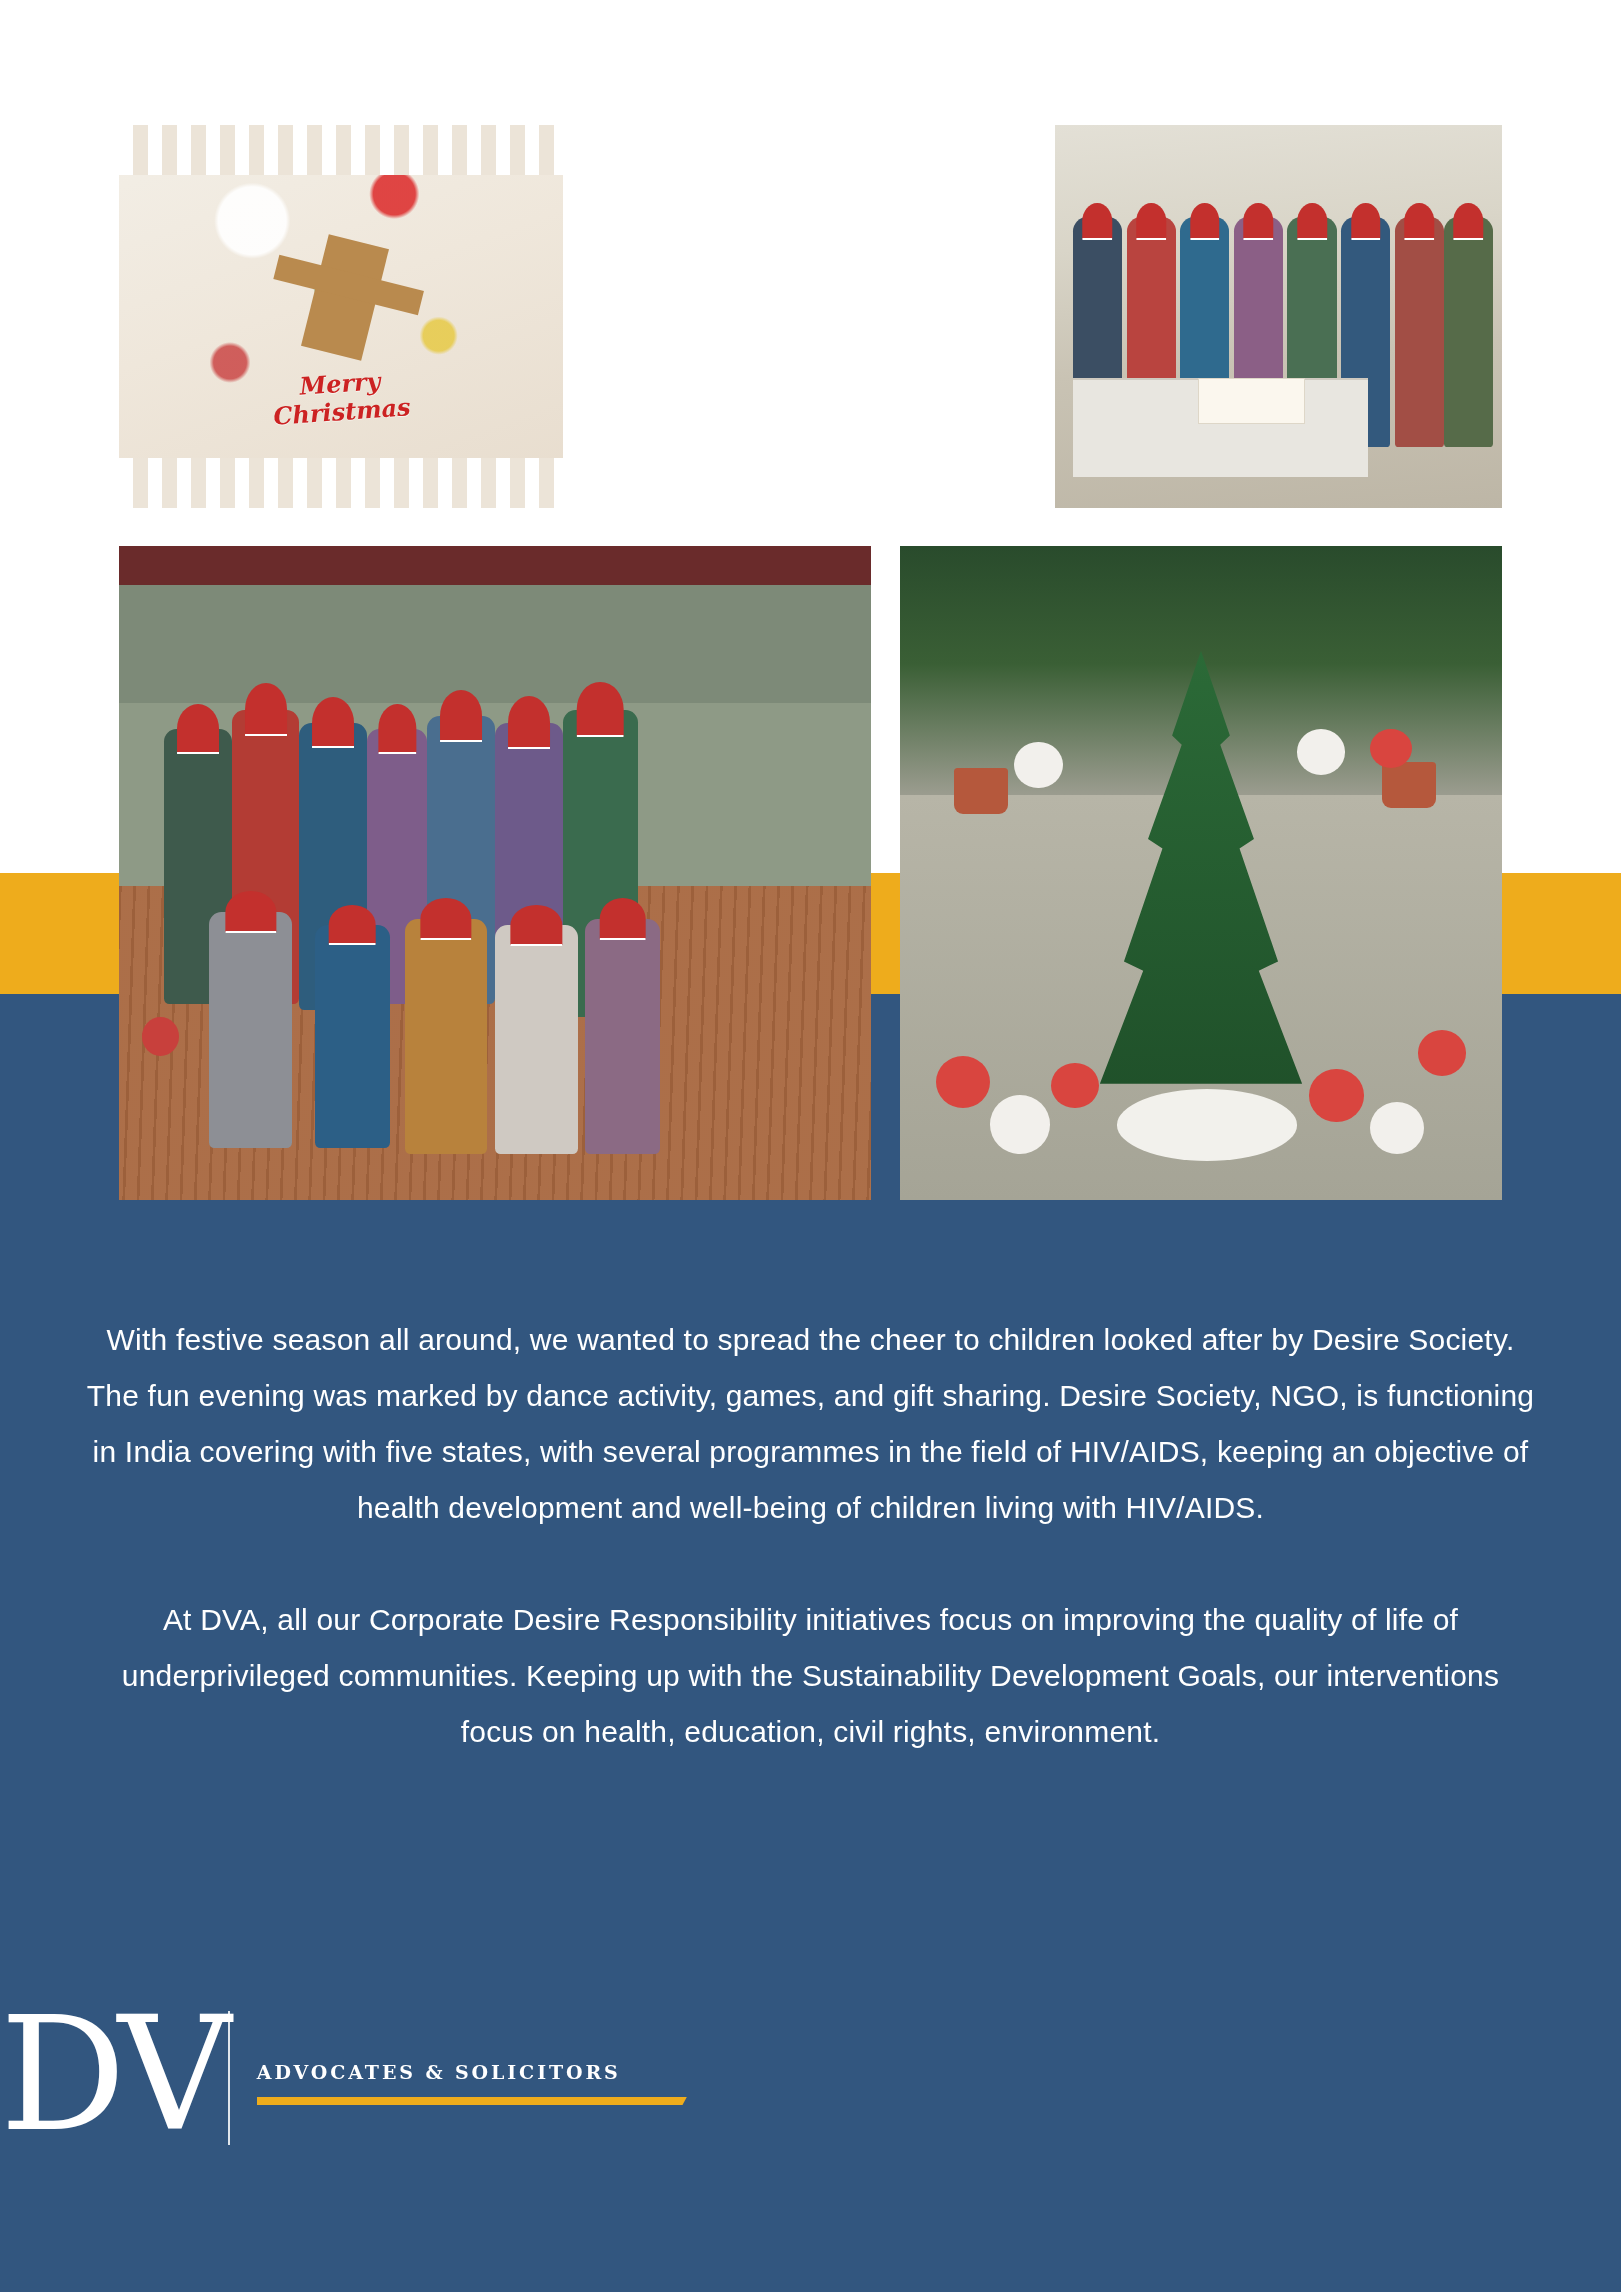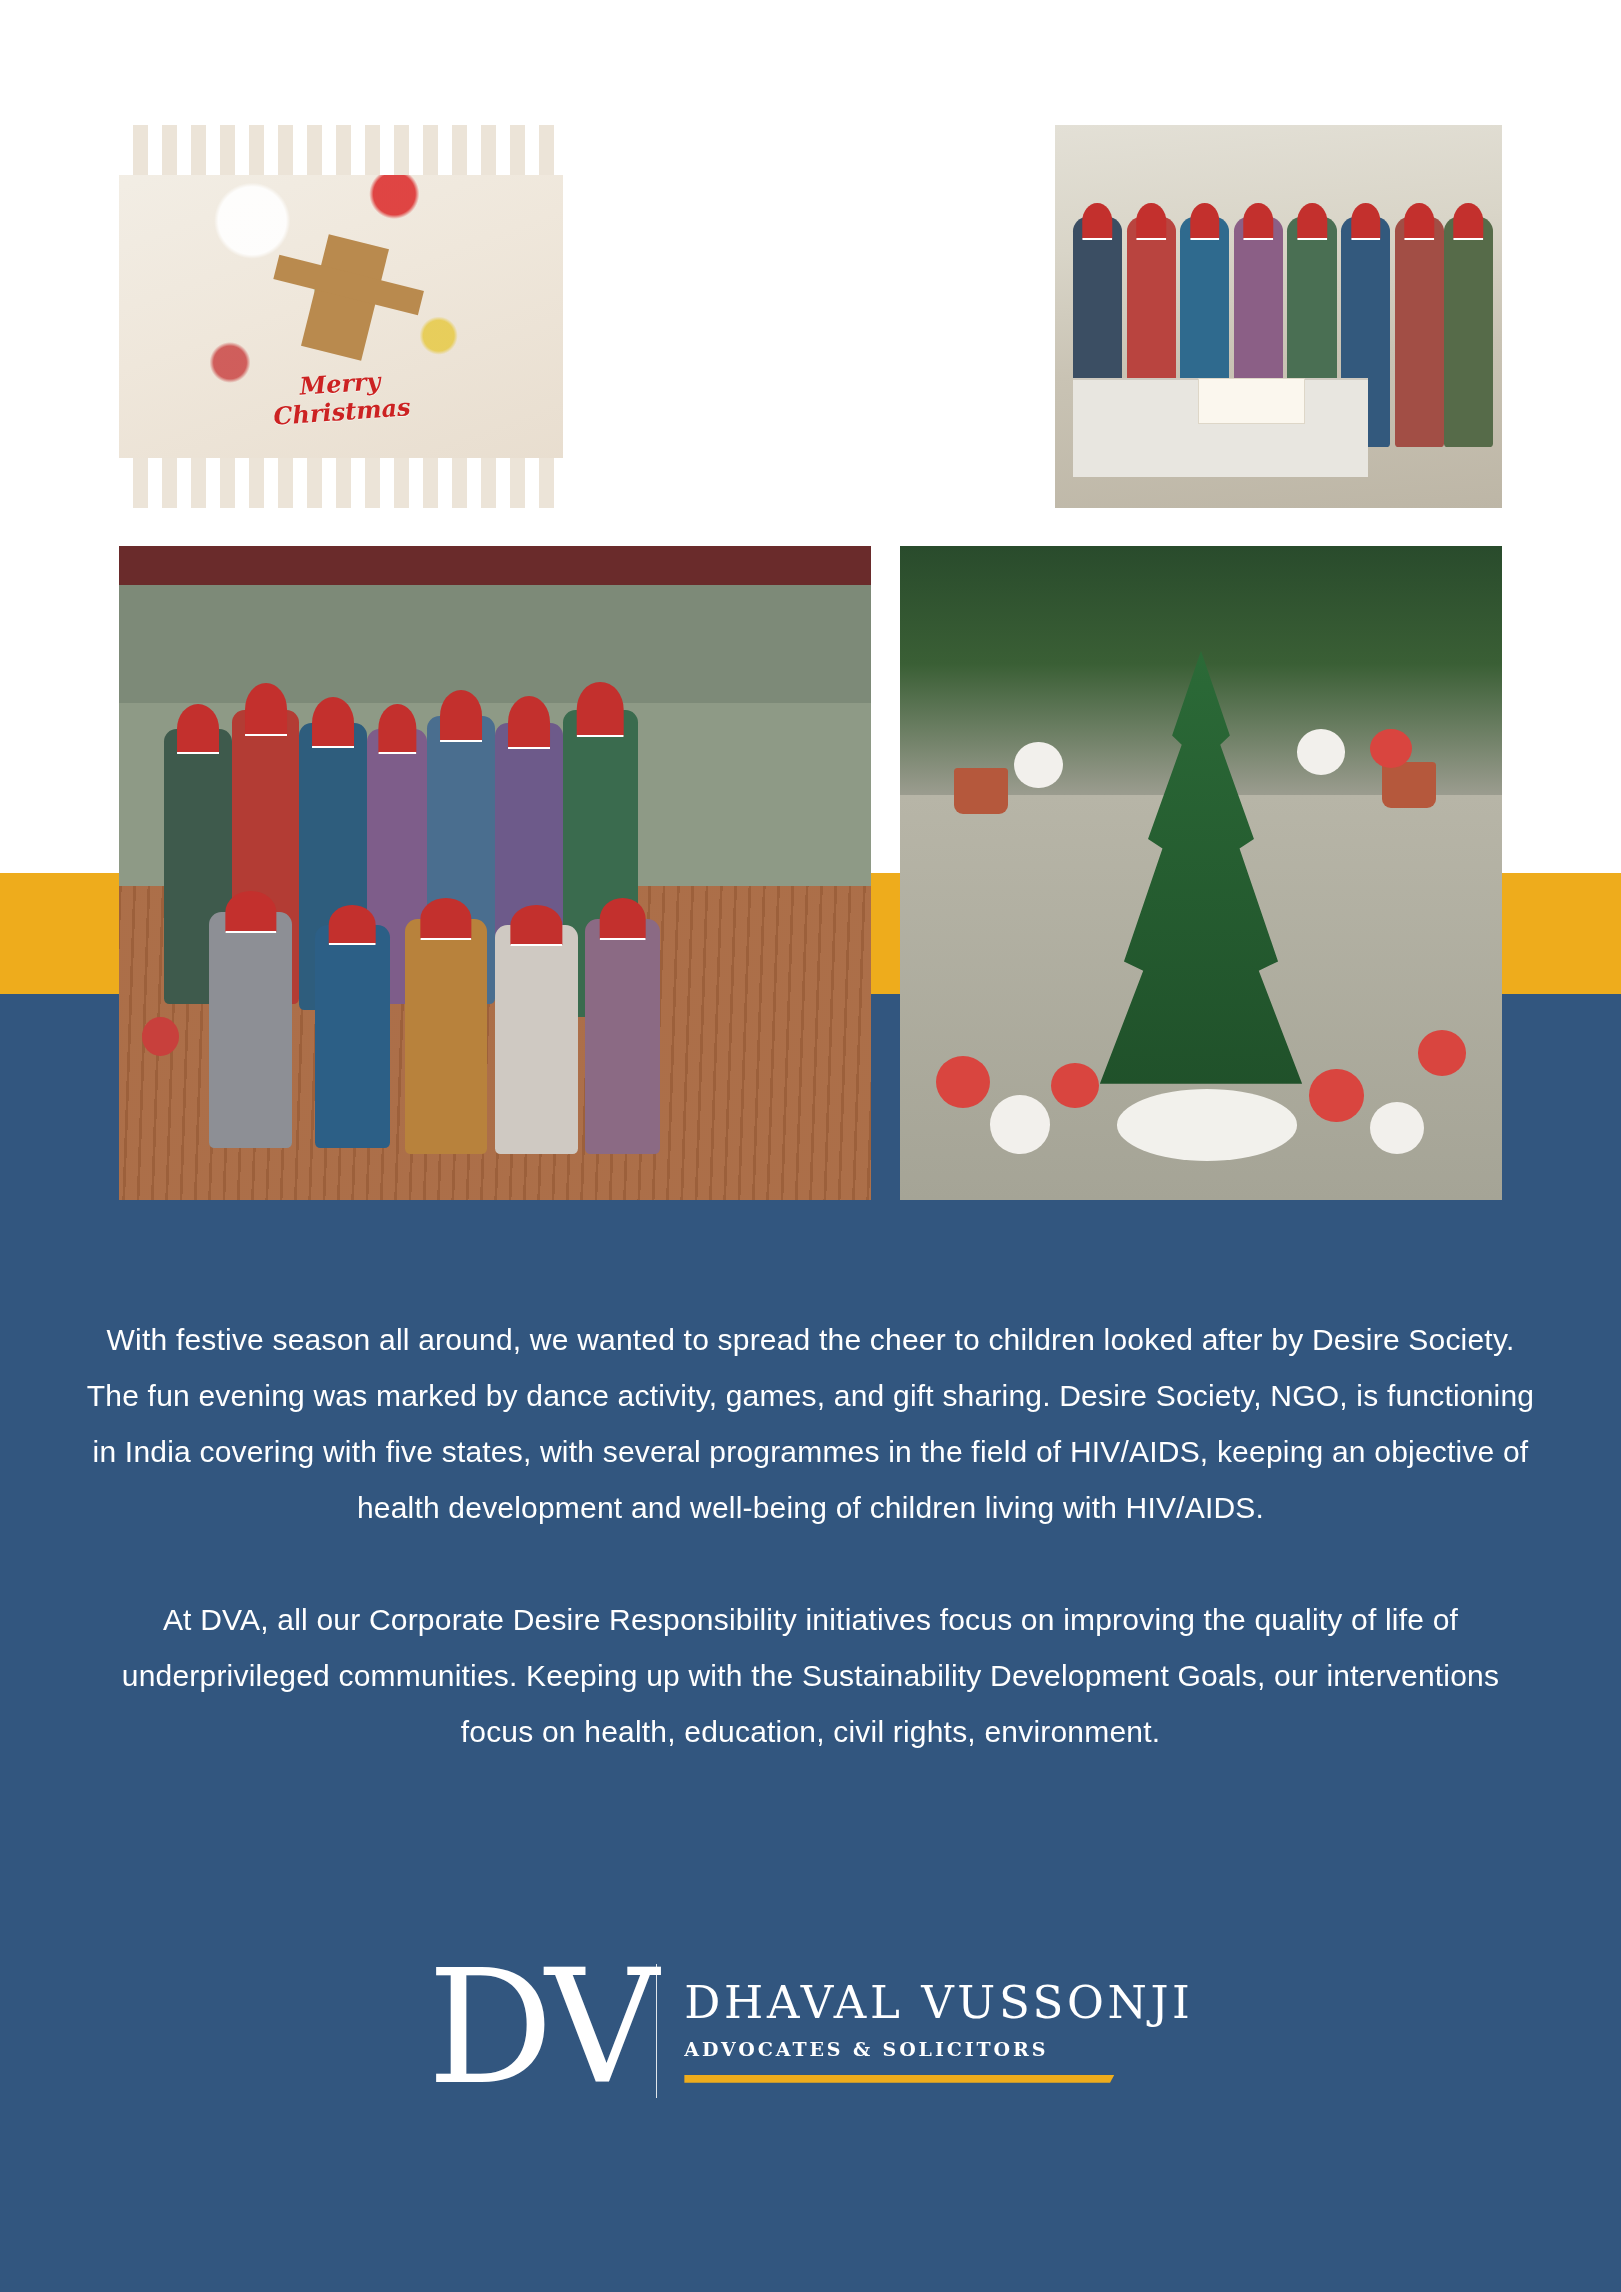--- a/index.html
+++ b/index.html
@@ -187,21 +187,21 @@
   }
   .copy p + p { margin-top: 56px; }
 
   
   .logo-block {
     position: absolute;
     left: 0; right: 0;
     top: 1943px;
     height: 269px;
     display: flex;
-    flex-direction: column;
+    flex-direction: row;
     align-items: center;
   }
   .logo-row {
     display: flex;
     align-items: center;
     justify-content: center;
     gap: 0;
   }
   .dv-mark {
     position: relative;
@@ -376,21 +376,20 @@
   <div class="copy">
     <p>With festive season all around, we wanted to spread the cheer to children looked after by Desire Society. The fun evening was marked by dance activity, games, and gift sharing. Desire Society, NGO, is functioning in India covering with five states, with several programmes in the field of HIV/AIDS, keeping an objective of health development and well-being of children living with HIV/AIDS.</p>
     <p>At DVA, all our Corporate Desire Responsibility initiatives focus on improving the quality of life of underprivileged communities. Keeping up with the Sustainability Development Goals, our interventions focus on health, education, civil rights, environment.</p>
   </div>
 
   <div class="logo-block">
     <div class="logo-row">
       <div class="dv-mark">DV</div>
       <div class="divider-vert"></div>
       <div class="wordmark">
-        <div class="firm-name">DHAVAL VUSSONJI</div>
         <div class="firm-sub">ADVOCATES &amp; SOLICITORS</div>
         <div class="gold-rule"></div>
       </div>
     </div>
   </div>
 
 </div>
 
 
 </body></html>

